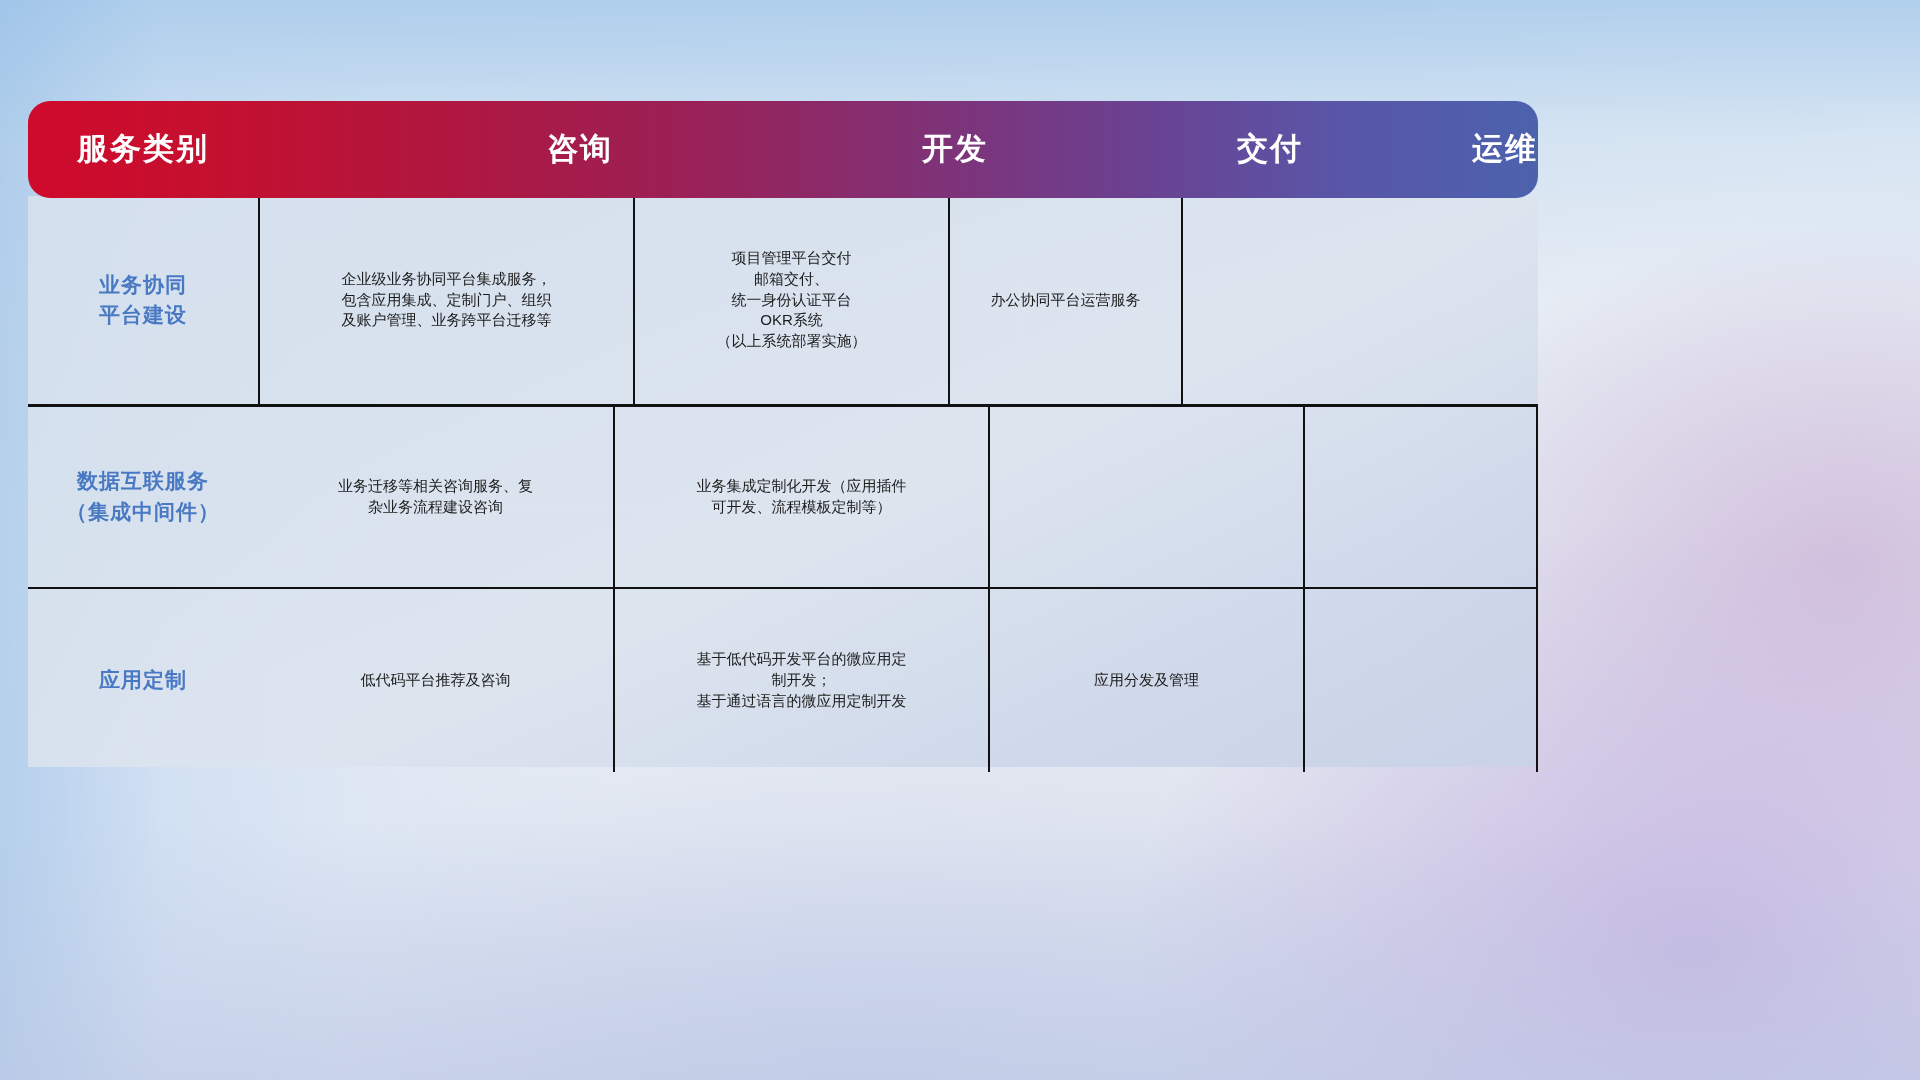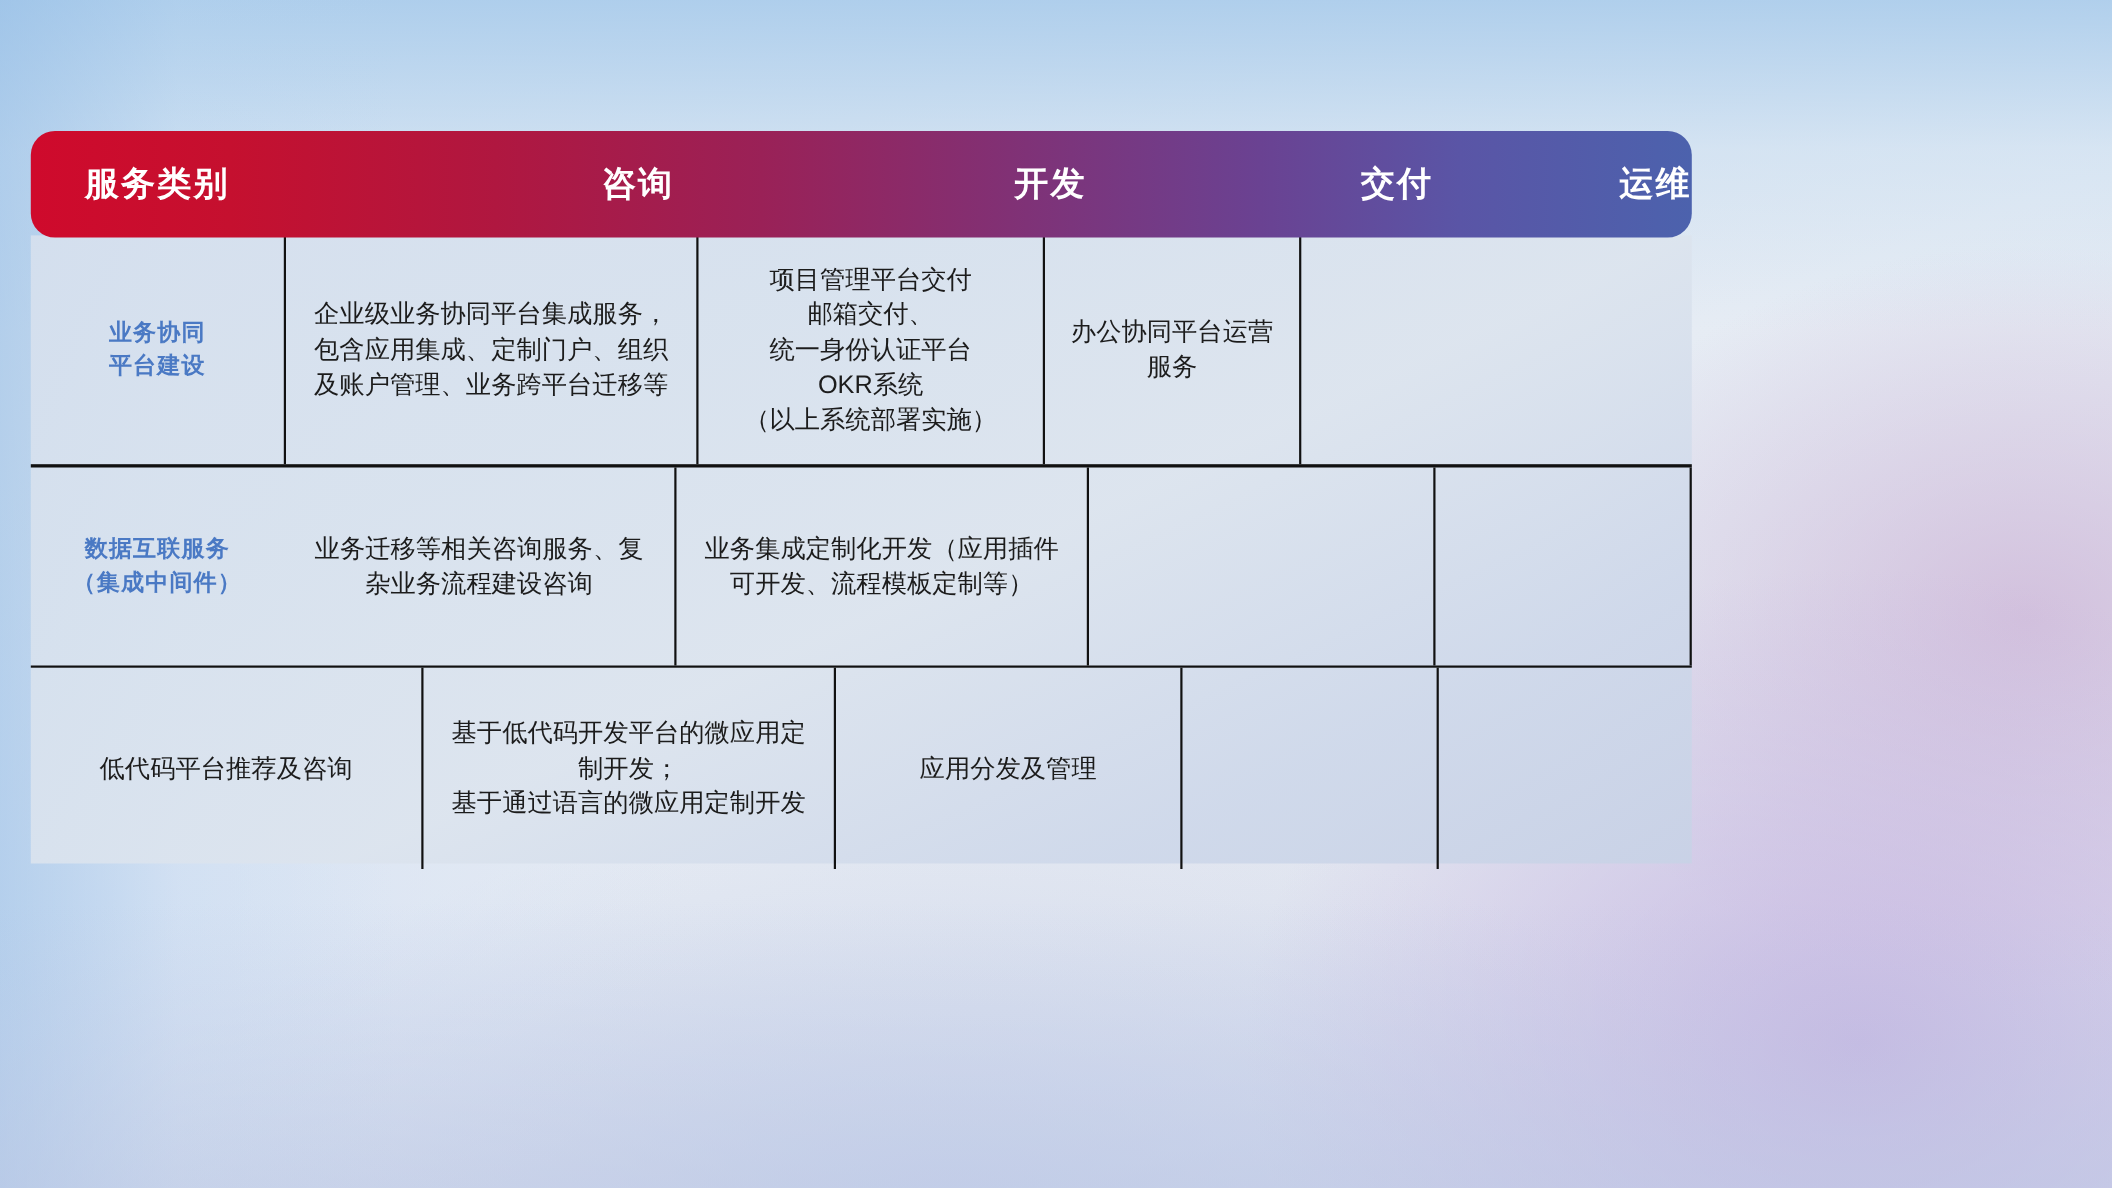--- a/index.html
+++ b/index.html
@@ -36,21 +36,21 @@
   }
   #bg-botglow {
     position: absolute; left:0; bottom:0; width:100%; height: 260px;
     background: linear-gradient(0deg, rgba(186,198,228,0.55) 0%, rgba(255,255,255,0) 100%);
   }
 
   
   #table-wrap {
     position: absolute;
     left: 28px;
-    top: 119px;
+    top: 101px;
     width: 1510px;
     height: 666px;
   }
 
   #table-body-bg {
     position: absolute;
     left: 0; top: 95px;
     width: 100%;
     height: 571px;
     background: linear-gradient(155deg,
@@ -116,21 +116,21 @@
   .r1 { height: 208px; }
   .r2 { height: 180px; justify-content: center; }
   .r3 { height: 183px; }
 
   .cell {
     display: flex;
     align-items: center;
     justify-content: center;
     text-align: center;
     padding: 6px 14px;
-    font-size: 23px;
+    font-size: 15px;
     line-height: 1.38;
     color: #1c1c1c;
     white-space: pre-line;
   }
 
   .cell.label {
     color: #4a79c4;
     font-weight: bold;
     font-size: 21px;
     line-height: 1.45;
@@ -193,20 +193,21 @@
 可开发、流程模板定制等）</div>
       <div class="cell c4 sep-l"></div>
       <div class="cell c5 sep-l sep-r"></div>
     </div>
 
     <div class="hr-segment-wrap">
       <div class="hr-fill" style="width:1510px"></div>
     </div>
 
     <div class="data-row r3">
+      <div class="cell label c1">应用定制</div>
       <div class="cell c2">低代码平台推荐及咨询</div>
       <div class="cell c3 sep-l">基于低代码开发平台的微应用定
 制开发；
 基于通过语言的微应用定制开发</div>
       <div class="cell c4 sep-l">应用分发及管理</div>
       <div class="cell c5 sep-l sep-r"></div>
     </div>
 
   </div>
 </div>

